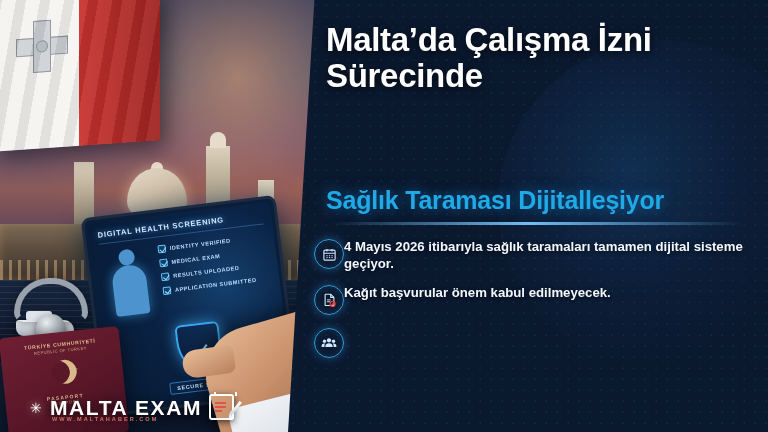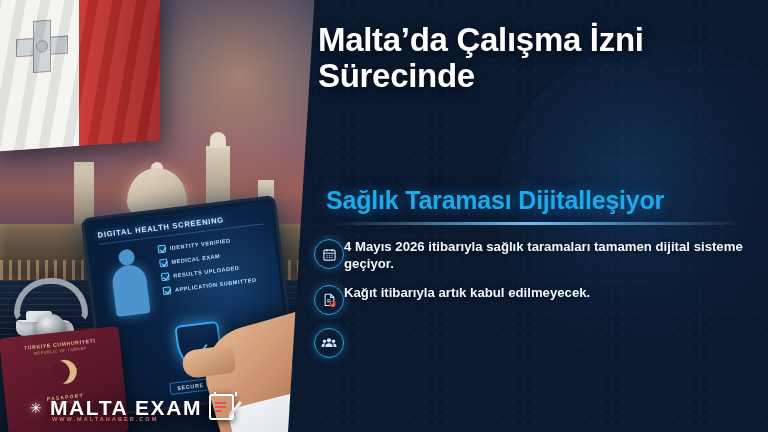--- a/index.html
+++ b/index.html
@@ -273,21 +273,21 @@
   }
   .globe-glow {
     position:absolute; right:-60px; top:40px; width:330px; height:330px;
     border-radius:50%;
     background:radial-gradient(circle at 40% 40%, rgba(40,120,200,.22) 0%, rgba(20,60,110,.10) 45%, rgba(0,0,0,0) 70%);
   }
 
   .content { position:absolute; left:20px; right:10px; top:0; bottom:0; }
 
   .headline {
-    position:absolute; left:10px; top:22px; right:6px;
+    position:absolute; left:18px; top:22px; right:6px;
     color:#ffffff;
     font-size:33px; line-height:36px;
     font-weight:bold;
     letter-spacing:-.3px;
     text-shadow:0 2px 10px rgba(0,0,0,.75);
   }
   .headline .l1 { display:block; }
   .headline .l2 { display:block; }
   .headline .l3 { display:block; }
 
@@ -480,21 +480,21 @@
         <div class="bullet">
           <div class="ic">
             <svg width="15" height="15" viewBox="0 0 24 24" fill="none" stroke="#cfe8ff" stroke-width="1.8">
               <path d="M6 2h8l5 5v12a1 1 0 0 1-1 1H6a1 1 0 0 1-1-1V3a1 1 0 0 1 1-1z"></path>
               <path d="M14 2v5h5"></path>
               <path d="M8 11h6M8 14h5" stroke-width="1.5"></path>
               <circle cx="17" cy="17.5" r="4" stroke="#e0403c" stroke-width="2"></circle>
               <path d="M14.6 20.1l4.8-5.2" stroke="#e0403c" stroke-width="2"></path>
             </svg>
           </div>
-          <div class="btxt">Kağıt itibarıyla artık kabul edilmeyecek.</div>
+          <div class="btxt">Kağıt başvurular önem kabul edilmeyecek.</div>
         </div>
 
         <div class="bullet">
           <div class="ic">
             <svg width="16" height="16" viewBox="0 0 24 24" fill="#cfe8ff">
               <circle cx="12" cy="8" r="3.2"></circle>
               <circle cx="5.2" cy="9.4" r="2.5"></circle>
               <circle cx="18.8" cy="9.4" r="2.5"></circle>
               <path d="M12 12.2c-3.2 0-5.4 1.8-5.4 4.1V18h10.8v-1.7c0-2.3-2.2-4.1-5.4-4.1z"></path>
               <path d="M5.2 12.6c-2.4 0-4.2 1.3-4.2 3.1V18h4.1v-1.8c0-1.3.5-2.5 1.4-3.4a6 6 0 0 0-1.3-.2z"></path>

